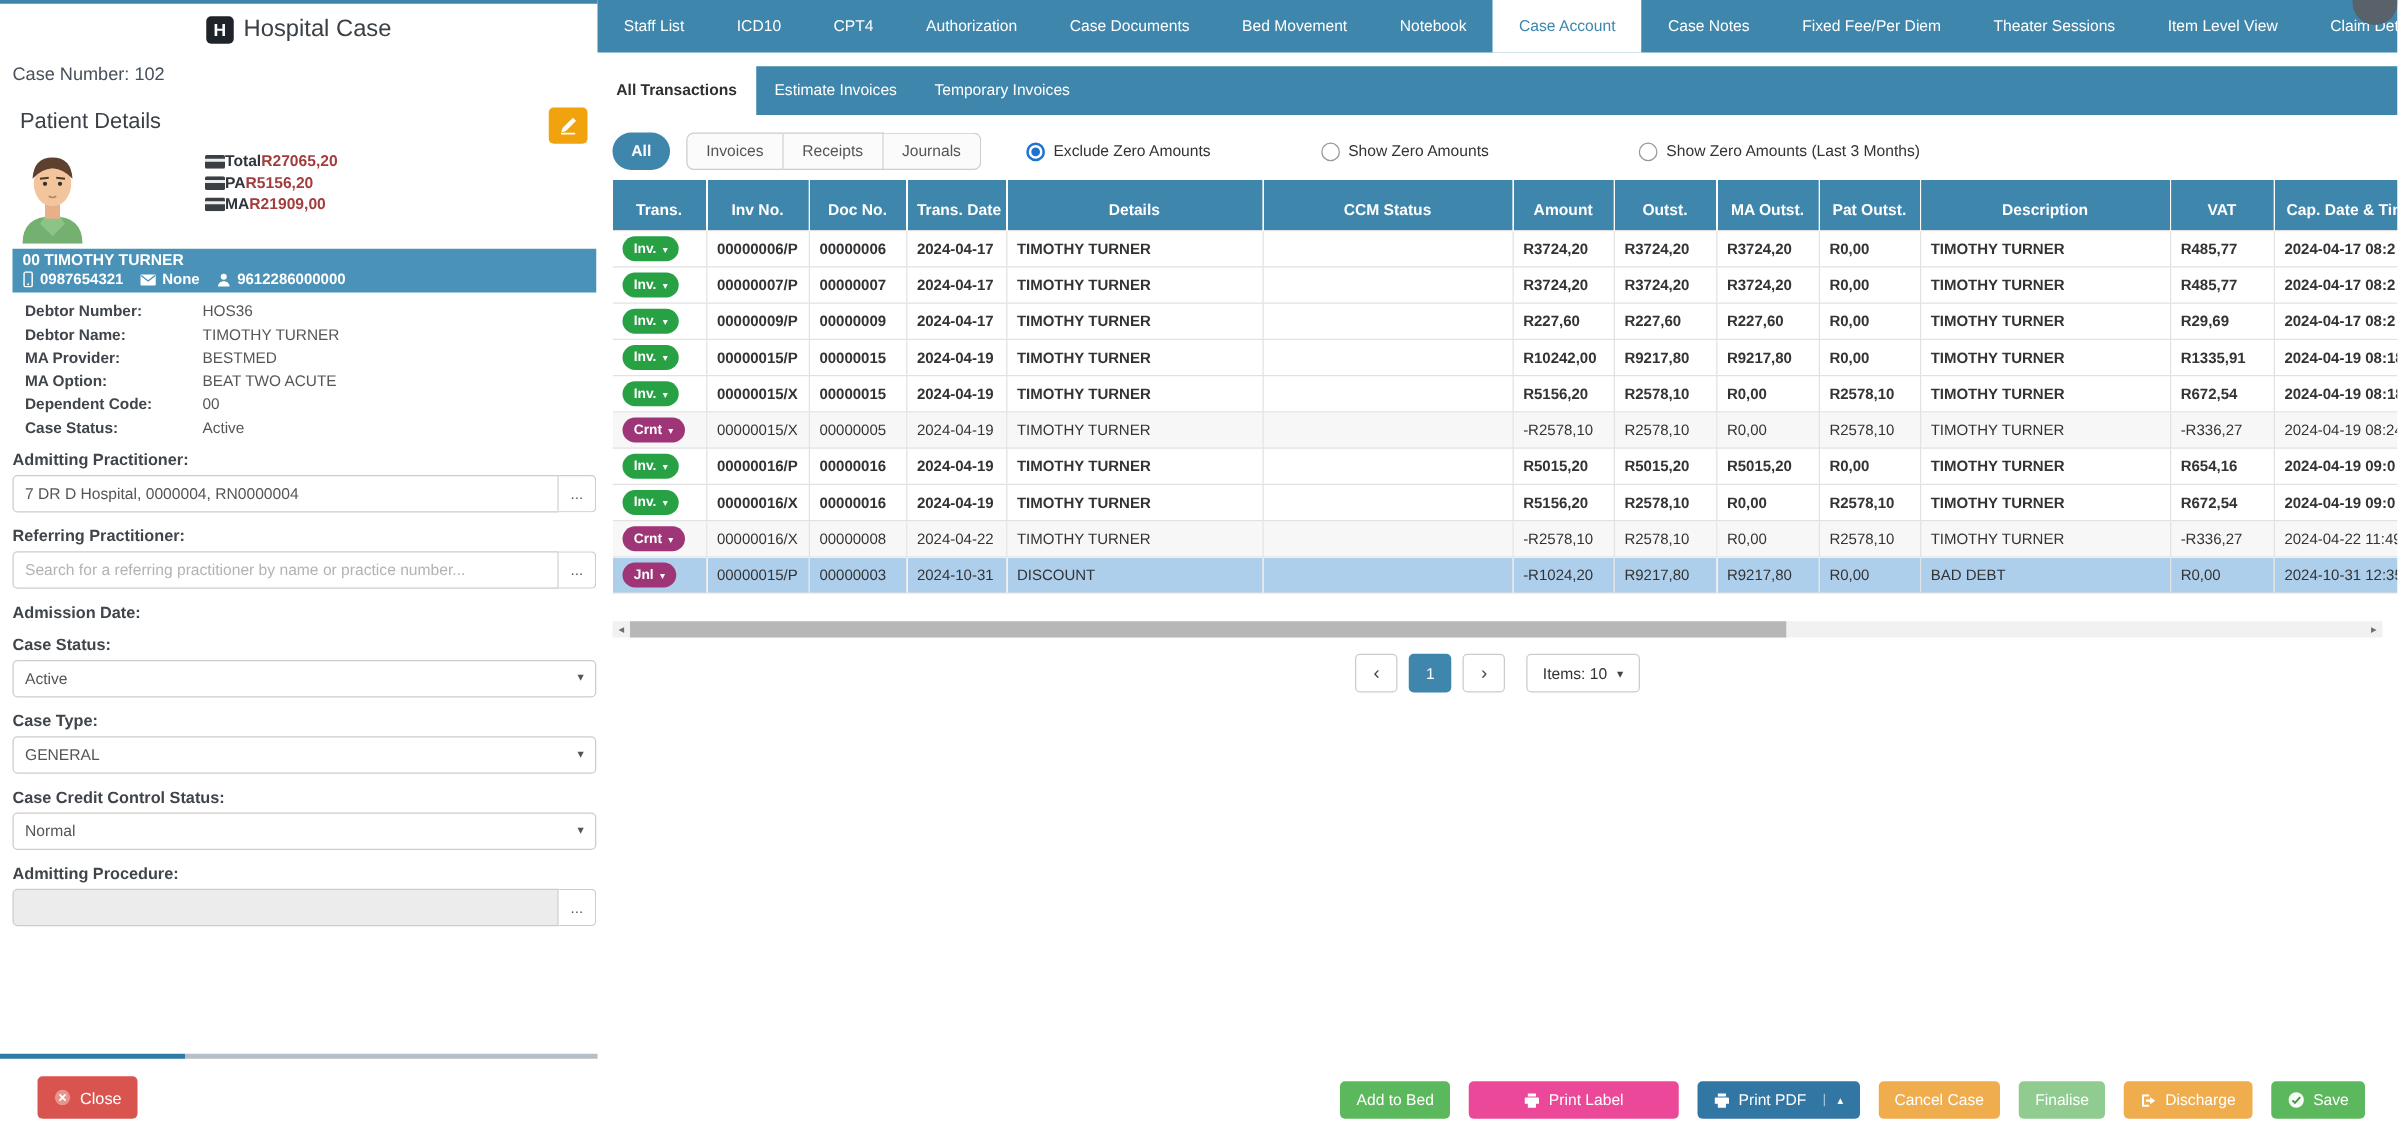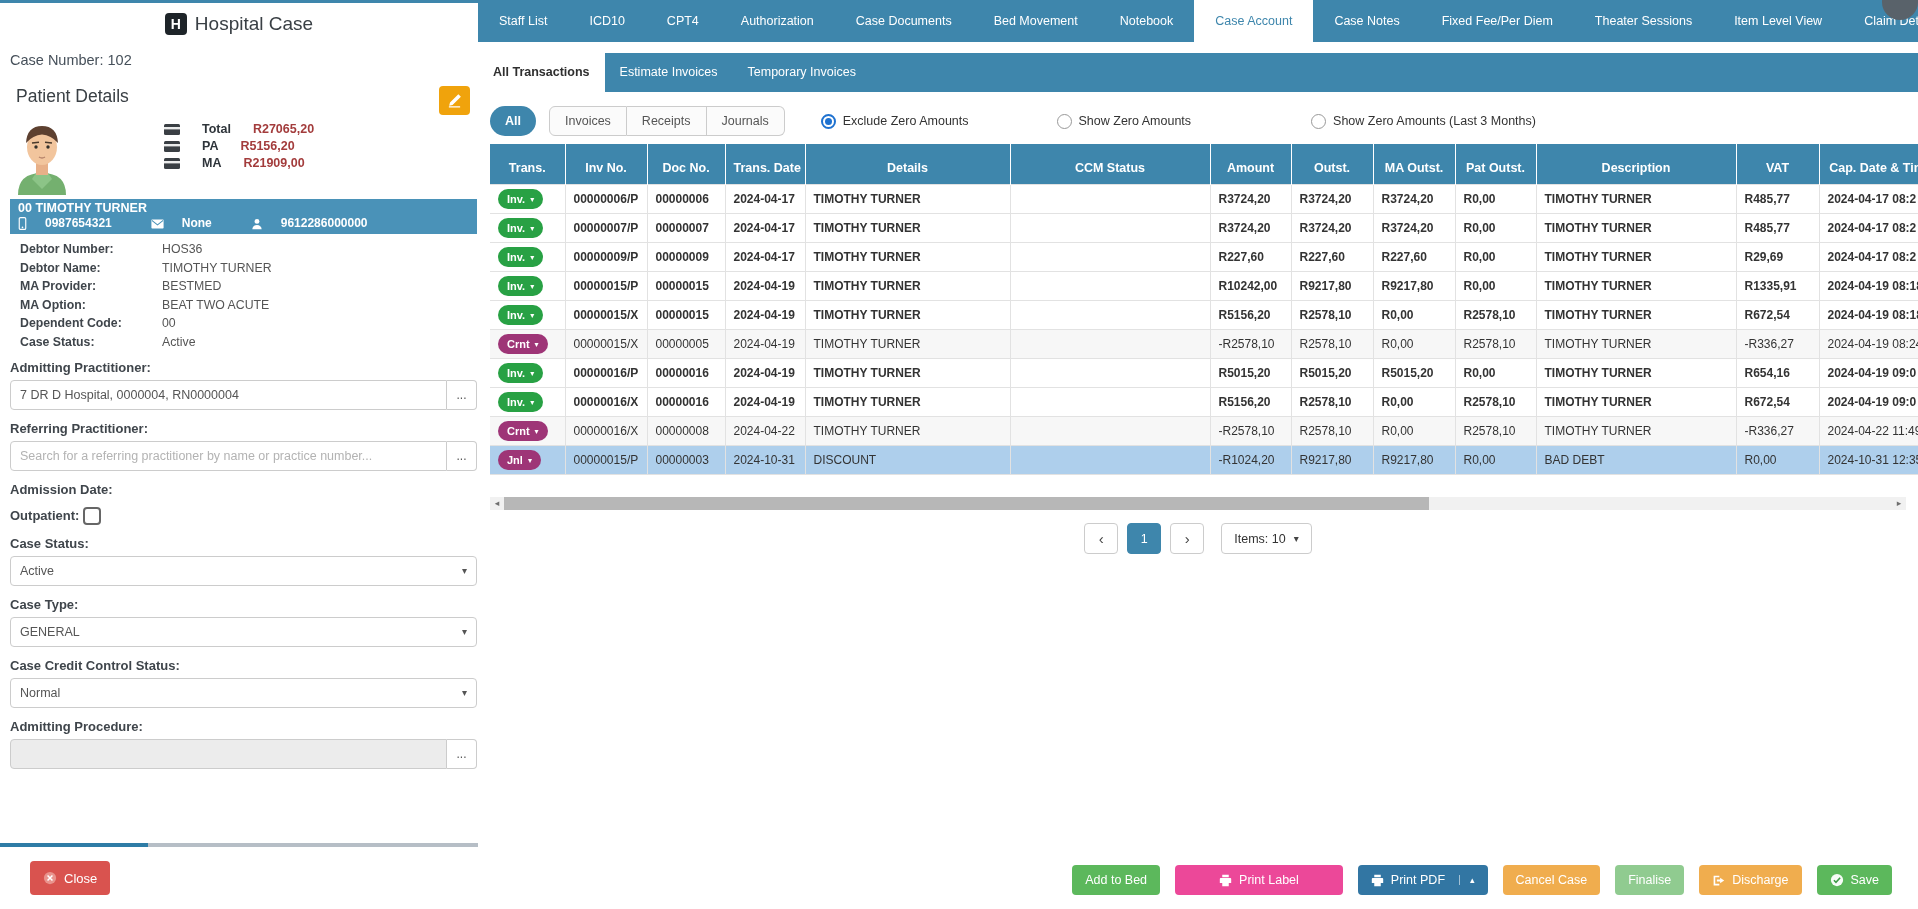--- a/index.html
+++ b/index.html
@@ -15,25 +15,25 @@
   .h-logo{width:22px;height:22px;background:#1e2429;color:#fff;font-weight:bold;font-size:14px;
     border-radius:4px;display:flex;align-items:center;justify-content:center}
   .case-number{margin:17px 0 0 10px;font-size:14.5px;color:#46505a}
   .pd-row{display:flex;justify-content:space-between;align-items:flex-start;margin:18px 8px 0 16px}
   .pd-heading{font-size:17.5px;font-weight:400;color:#3a4045}
   .edit-btn{width:31px;height:29px;background:#f0a30c;border:none;border-radius:4px;
     display:flex;align-items:center;justify-content:center;cursor:pointer}
   .patient-block{display:flex;margin:4px 8px 0 10px;height:76px}
   .avatar{width:64px;height:76px;flex:none}
   .totals{margin-left:90px;display:flex;flex-direction:column;gap:3px;padding-top:3px}
-  .total-row{display:flex;align-items:center;gap:22px;font-size:12.5px;font-weight:bold;color:#2f353b}
+  .total-row{display:flex;align-items:center;gap:0;font-size:12.5px;font-weight:bold;color:#2f353b}
   .total-value{color:#a33c3c}
   .banner{background:#4a92b8;color:#fff;margin:4px 1px 0 10px;padding:2px 8px 3px}
   .banner-name{font-size:12.5px;font-weight:bold;line-height:15px}
-  .banner-contacts{display:flex;align-items:center;gap:18px;font-size:12px;font-weight:bold;line-height:15px}
+  .banner-contacts{display:flex;align-items:center;gap:5px;font-size:12px;font-weight:bold;line-height:15px}
   .banner-contacts .sep{width:3px}
   .kv-list{margin:8px 0 0 20px;display:flex;flex-direction:column;gap:4.5px}
   .kv{font-size:12.3px;color:#555;display:flex}
   .kv b{width:142px;color:#3f454b;flex:none}
   .sb-label{margin:11px 0 0 10px;font-size:13px;font-weight:bold;color:#3f454b}
   .igroup{display:flex;margin:5px 1px 0 10px}
   .igroup input{flex:1;height:30px;border:1px solid #ccc;border-radius:4px 0 0 4px;
     padding:0 9px;font-size:12.5px;color:#555;outline:none;background:#fff;min-width:0}
   .igroup input::placeholder{color:#b3b3b3}
   .igroup input.disabled{background:#ececec}
@@ -239,24 +239,20 @@
     </div>
 
     <div class="sb-label">Referring Practitioner:</div>
     <div class="igroup">
       <input type="text" placeholder="Search for a referring practitioner by name or practice number..." style="">
       <button class="more-btn">...</button>
     </div>
 
     <div class="sb-label">Admission Date:</div>
 
-    <div class="outpatient-row">
-      <span>Outpatient:</span>
-      <span class="checkbox"></span>
-    </div>
 
     <div class="sb-label">Case Status:</div>
     <div class="select">
       <span>Active</span>
       <span class="caret">▾</span>
     </div>
 
     <div class="sb-label">Case Type:</div>
     <div class="select">
       <span>GENERAL</span>

